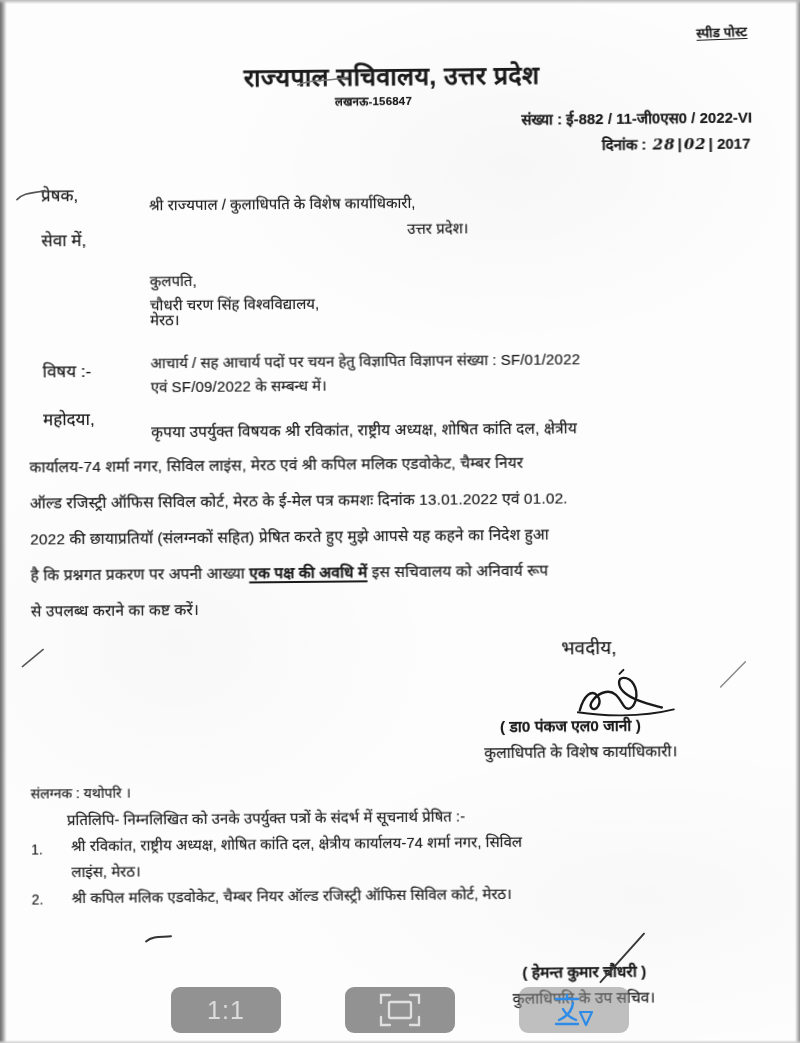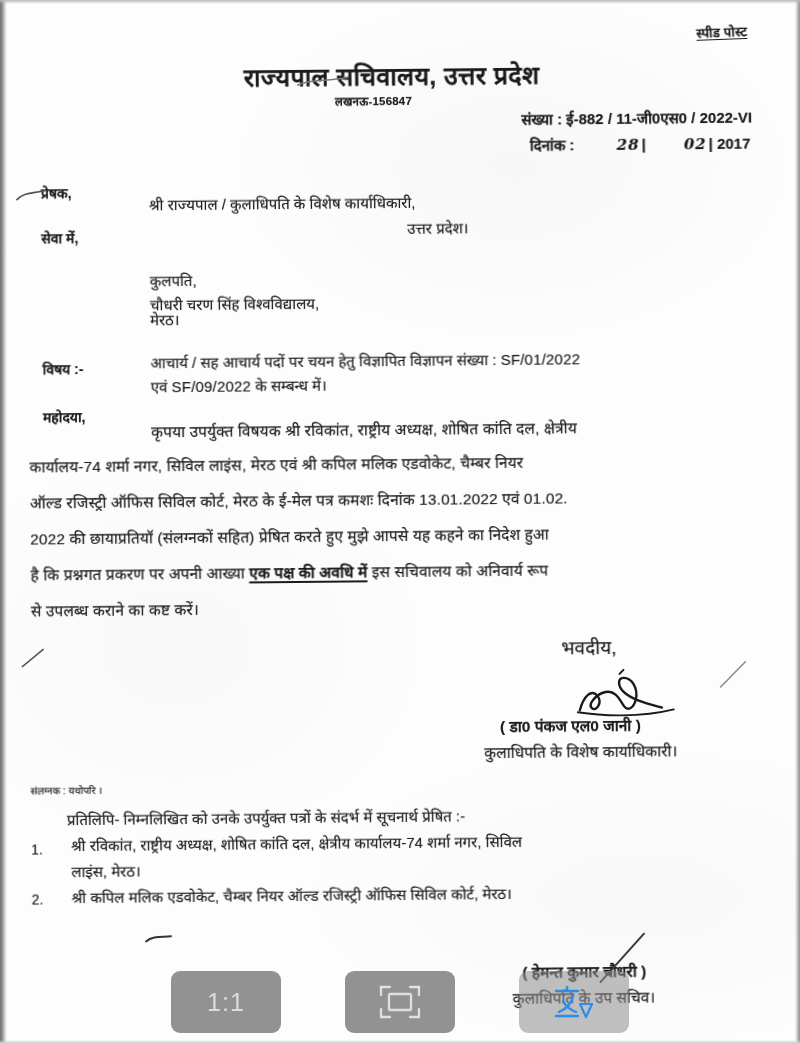--- a/index.html
+++ b/index.html
@@ -54,23 +54,23 @@
     text-decoration:underline;text-underline-offset:2px;
     transform:rotate(-1.6deg);
   }
   .org-title{
     left:248px;top:58px;font-size:25px;font-weight:700;letter-spacing:.4px;
   }
   .city-pin{left:339px;top:93px;font-size:11.5px;font-weight:700;letter-spacing:.2px;}
   .sankhya{right:44px;top:110px;font-size:15px;font-weight:700;}
   .dinank{right:46px;top:136px;font-size:15px;font-weight:700;}
   .dt-hand{font-family:"DejaVu Serif",serif;font-style:italic;font-weight:700;
-           letter-spacing:1px;padding:0 2px;margin-left:36px;}
-
-  .lbl{font-size:14px;font-weight:700;}
+           letter-spacing:1px;padding:0 2px;}
+
+  .lbl{font-size:17px;font-weight:400;}
   .preshak{left:44px;top:180px;}
   .sewa-mein{left:44px;top:225px;}
   .vishay-lbl{left:44px;top:356px;}
   .mahodaya{left:44px;top:404px;}
 
   .body-line{font-size:15px;}
   .b1{left:152px;top:192px;}
   .b2{left:410px;top:218px;}
   .b3{left:152px;top:268px;}
   .b4{left:152px;top:292px;}
@@ -88,21 +88,21 @@
   .p6{left:30px;top:596px;}
   .para{font-size:15.5px;letter-spacing:.1px;}
 
   .uline{text-decoration:underline;text-underline-offset:3px;
          text-decoration-thickness:1.5px;font-weight:700;}
 
   .bhavdiya{left:560px;top:636px;font-size:19px;}
   .sig-name{left:498px;top:716px;font-size:15.5px;font-weight:700;}
   .sig-desig{left:482px;top:742px;font-size:15.5px;}
 
-  .sanlagnak{left:28px;top:780px;font-size:10px;}
+  .sanlagnak{left:28px;top:780px;font-size:14px;}
   .pratilipi{left:64px;top:806px;font-size:15px;}
   .num1{left:28px;top:838px;font-size:14px;}
   .num2{left:28px;top:888px;font-size:14px;}
   .li1a{left:68px;top:832px;font-size:15px;}
   .li1b{left:68px;top:858px;font-size:15px;}
   .li2{left:68px;top:884px;font-size:15px;}
 
   .sig2-name{left:518px;top:962px;font-size:15.5px;font-weight:700;}
   .sig2-desig{left:508px;top:988px;font-size:15.5px;}
 
@@ -116,21 +116,21 @@
   #mark-e{left:300px;top:72px;}
   #mark-f{left:716px;top:660px;}
 
   
   #viewer-toolbar{
     position:absolute;left:0;right:0;bottom:10px;
     display:flex;justify-content:center;align-items:center;gap:64px;
     z-index:30;
   }
   .vbtn{
-    width:110px;height:62px;border-radius:9px;border:none;
+    width:110px;height:46px;border-radius:9px;border:none;
     background:rgba(122,122,122,.82);
     display:flex;align-items:center;justify-content:center;
     cursor:pointer;padding:0;
   }
   .vbtn.translucent{background:rgba(140,140,140,.55);}
   .vbtn-label{
     color:rgba(233,233,233,.85);font-size:25px;font-weight:400;
     letter-spacing:1px;font-family:"Liberation Sans",sans-serif;
   }
   .vbtn svg{display:block;}

